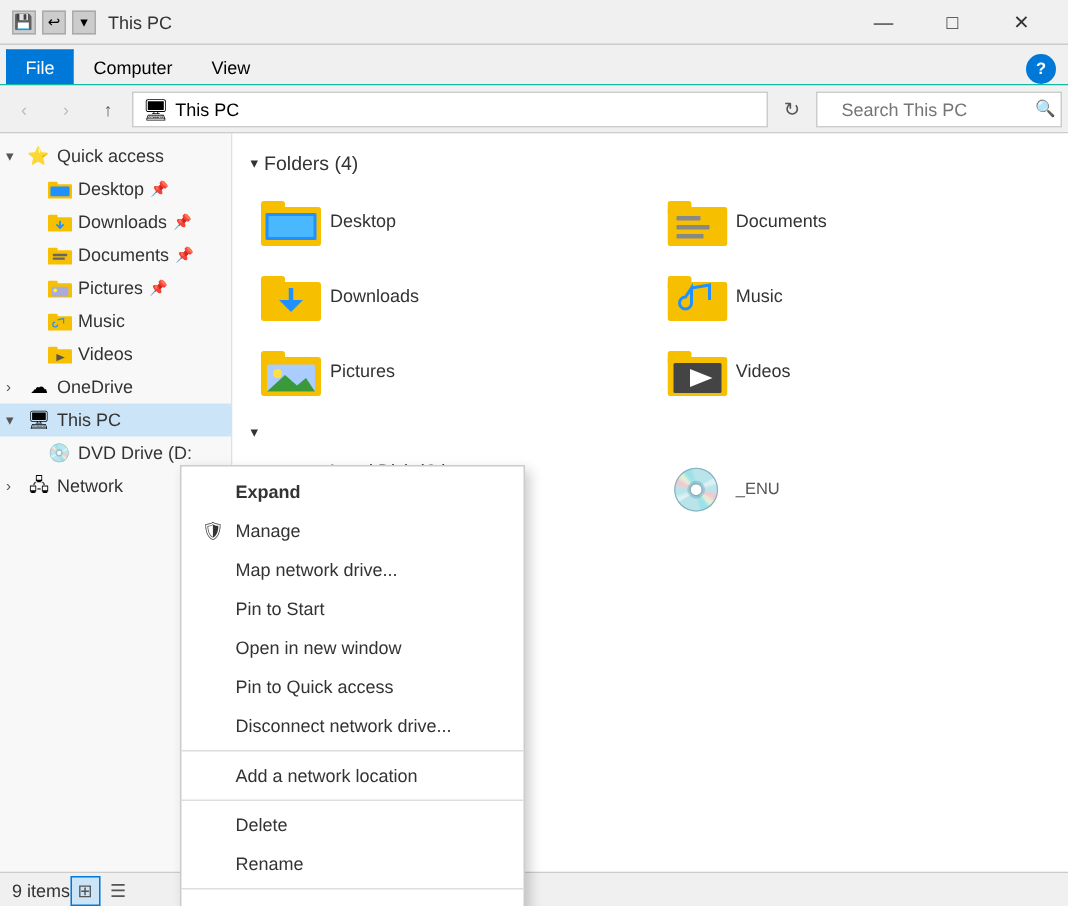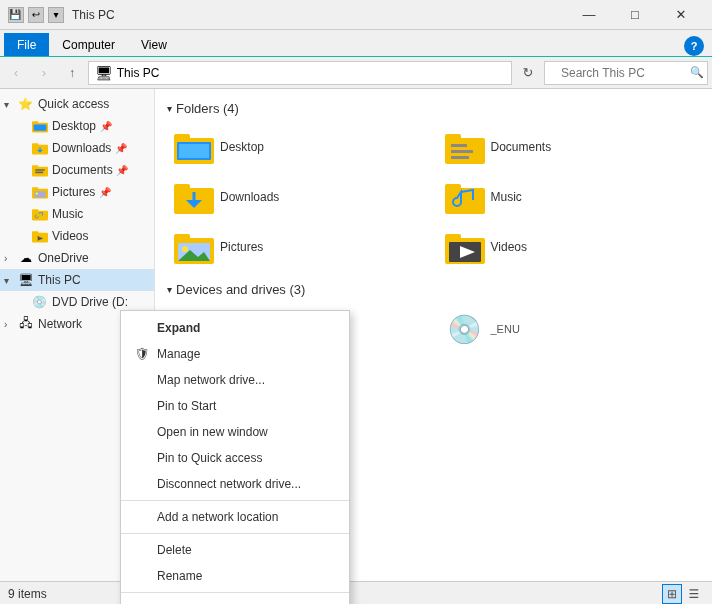--- a/index.html
+++ b/index.html
@@ -187,21 +187,21 @@
     .drive-size { font-size: 11px; color: #555; }
 
     
     .status-bar {
       height: 24px;
       background: #f0f0f0;
       border-top: 1px solid #ccc;
       display: flex;
       align-items: center;
       padding: 0 8px;
-      justify-content: space-between;
+      justify-content: flex-start;
     }
     .status-text { font-size: 12px; color: #333; }
     .view-icons { display: flex; gap: 2px; }
     .view-icon-btn { width: 20px; height: 20px; display: flex; align-items: center; justify-content: center; cursor: pointer; border: 1px solid transparent; font-size: 12px; color: #555; }
     .view-icon-btn.active { border-color: #0078d7; background: #cce4f7; }
 
     
     .context-menu {
       position: absolute;
       left: 120px;
@@ -456,21 +456,20 @@
             <rect x="4" y="12" width="32" height="20" rx="1" fill="#444"></rect>
             <polygon points="15,16 15,28 30,22" fill="#fff"></polygon>
           </svg>
         </div>
         <span class="folder-name">Videos</span>
       </div>
     </div>
 
     <div class="section-header">
       <span class="section-header-chevron">▾</span>
-      <span>Devices and drives (3)</span>
     </div>
 
     <div class="drives-grid">
 
       <div class="drive-item">
         <div class="drive-icon">
           <svg width="36" height="32" viewBox="0 0 36 32">
             <rect x="2" y="4" width="32" height="24" rx="2" fill="#888"></rect>
             <rect x="4" y="8" width="28" height="14" rx="1" fill="#aaa"></rect>
             <rect x="6" y="10" width="6" height="6" rx="3" fill="#666"></rect>

